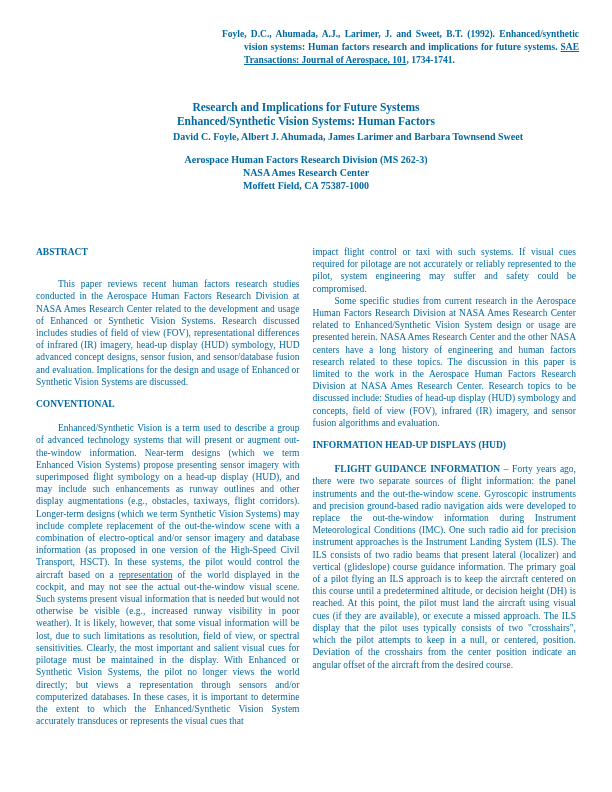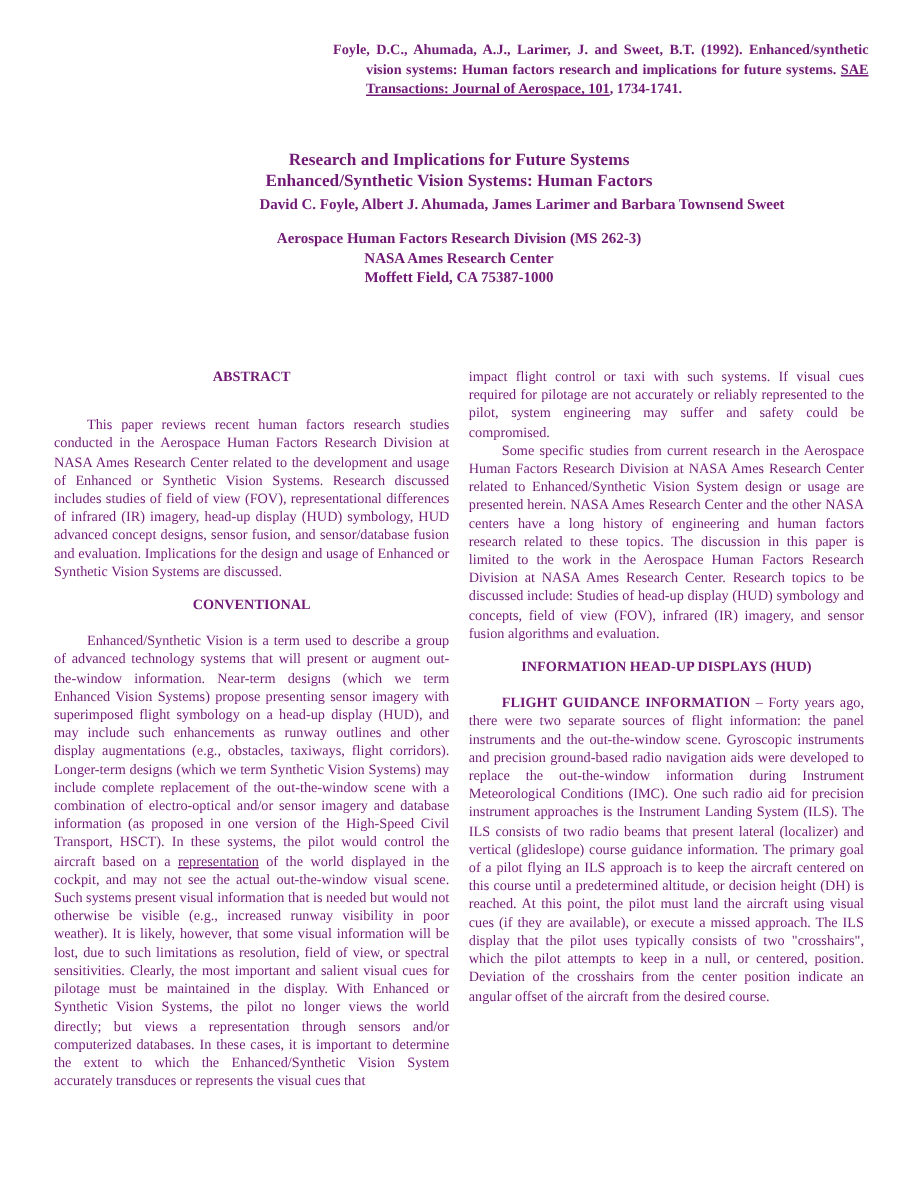--- a/index.html
+++ b/index.html
@@ -7,21 +7,21 @@
     padding: 0;
     background: #e8e8e8;
   }
   .page {
     position: relative;
     width: 612px;
     height: 792px;
     margin: 0 auto;
     background: #ffffff;
     font-family: "Liberation Serif", serif;
-    color: #701a75;
+    color: #0369a1;
     overflow: hidden;
   }
   .citation {
     position: absolute;
     top: 28px;
     left: 222px;
     width: 357px;
     font-size: 9.5px;
     line-height: 13px;
     font-weight: bold;
@@ -78,21 +78,21 @@
   .col p {
     margin: 0;
   }
   .col p.indent {
     text-indent: 22px;
   }
   .col .heading {
     font-weight: bold;
     margin: 10px 0 12px 0;
     font-size: 9.5px;
-    text-align: center;
+    text-align: left;
   }
   .col .heading.first {
     margin-top: 0;
     margin-bottom: 20px;
   }
   .runin-heading {
     font-weight: bold;
   }
 </style>
 </head>

